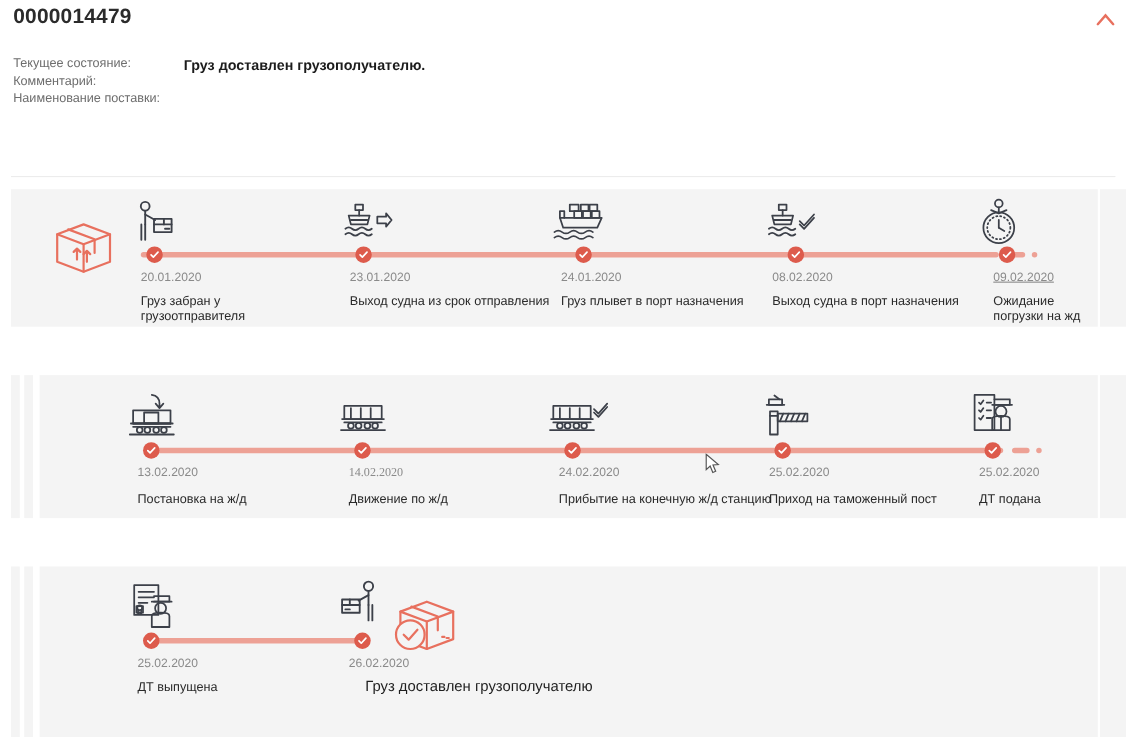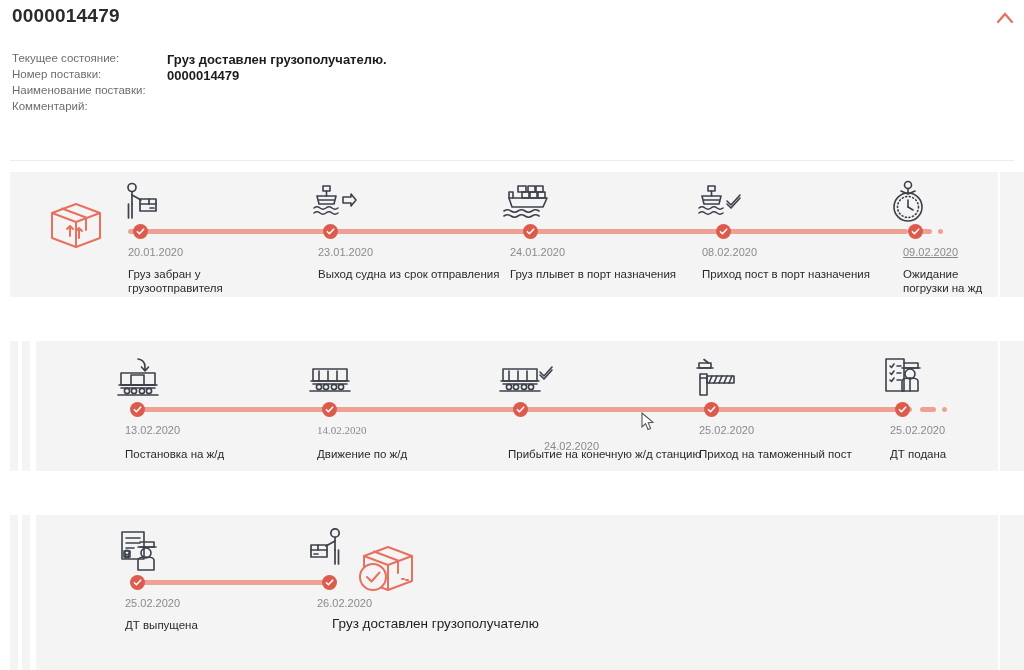--- a/index.html
+++ b/index.html
@@ -207,29 +207,25 @@
 </div>
 
 <div id="summary">
   <table>
     <tbody>
         <tr>
       <td class="lbl">Текущее состояние:</td>
       <td class="val">Груз доставлен грузополучателю.</td>
     </tr>
     <tr>
-      <td class="lbl">Номер поставки:</td>
-      <td class="val">0000014479</td>
+      <td class="lbl">Комментарий:</td>
+      <td class="val"></td>
     </tr>
     <tr>
       <td class="lbl">Наименование поставки:</td>
-      <td class="val"></td>
-    </tr>
-    <tr>
-      <td class="lbl">Комментарий:</td>
       <td class="val"></td>
     </tr>
   </tbody>
     </table>
 </div>
 
 <div id="header-divider"></div>
 
 <div class="carousel-row" id="row-1">
   <div class="slide-main" style="left:10px; right:26px;">
@@ -328,21 +324,21 @@
           <path d="M32 17 L36 21 L45 11"></path>
           <path d="M32 17 L36 21 L45 11" transform="translate(0,3)"></path>
         </svg>
       </div>
       <div class="node-check" style="left:706px; top:52px;">
         <svg width="9" height="9" viewBox="0 0 10 10">
             <path d="M1.5 5.2 L3.8 7.5 L8.5 2.4" stroke="#ffffff" stroke-width="1.7" fill="none" stroke-linecap="round" stroke-linejoin="round"></path>
           </svg>
       </div>
       <div class="node-date" style="left:692px; top:74px;">08.02.2020</div>
-      <div class="node-label" style="left:692px; top:95px; width:200px;">Приход пост в порт назначения</div>
+      <div class="node-label" style="left:692px; top:95px; width:200px;">Выход судна в порт назначения</div>
     </div>
 
     <div class="node">
       <div class="node-icon" style="left:878px; top:8px;">
         <svg width="40" height="44" viewBox="0 0 40 44" fill="none" stroke="currentColor" stroke-width="1.6" stroke-linejoin="round" stroke-linecap="round">
           <circle cx="20" cy="5" r="3.5"></circle>
           <path d="M20 8.5 L20 13"></path>
           <path d="M13 11 L20 14 L27 11"></path>
           <circle cx="20" cy="27" r="14"></circle>
           <circle cx="20" cy="27" r="10.5" stroke-dasharray="1 2.6"></circle>
@@ -433,21 +429,21 @@
           <path d="M2 28 L42 28"></path>
           <path d="M42 9 L46 13 L54 4"></path>
           <path d="M42 12 L46 16 L54 7"></path>
         </svg>
       </div>
       <div class="node-check" style="left:477px; top:61px;">
         <svg width="9" height="9" viewBox="0 0 10 10">
             <path d="M1.5 5.2 L3.8 7.5 L8.5 2.4" stroke="#ffffff" stroke-width="1.7" fill="none" stroke-linecap="round" stroke-linejoin="round"></path>
           </svg>
       </div>
-      <div class="node-date" style="left:472px; top:99px;margin-left:36px;">24.02.2020</div>
+      <div class="node-date" style="left:472px; top:83px;">24.02.2020</div>
       <div class="node-label" style="left:472px; top:106px; width:200px;">Прибытие на конечную ж/д станцию</div>
     </div>
 
     <div class="node">
       <div class="node-icon" style="left:654px; top:16px;">
         <svg width="48" height="44" viewBox="0 0 48 44" fill="none" stroke="currentColor" stroke-width="1.6" stroke-linejoin="round" stroke-linecap="round">
           <path d="M9 6 L21 6 L21 11 L9 11 Z"></path>
           <path d="M7 11 L23 11"></path>
           <path d="M14 2.5 L18.5 6"></path>
           <rect x="10" y="17" width="7" height="21"></rect>

